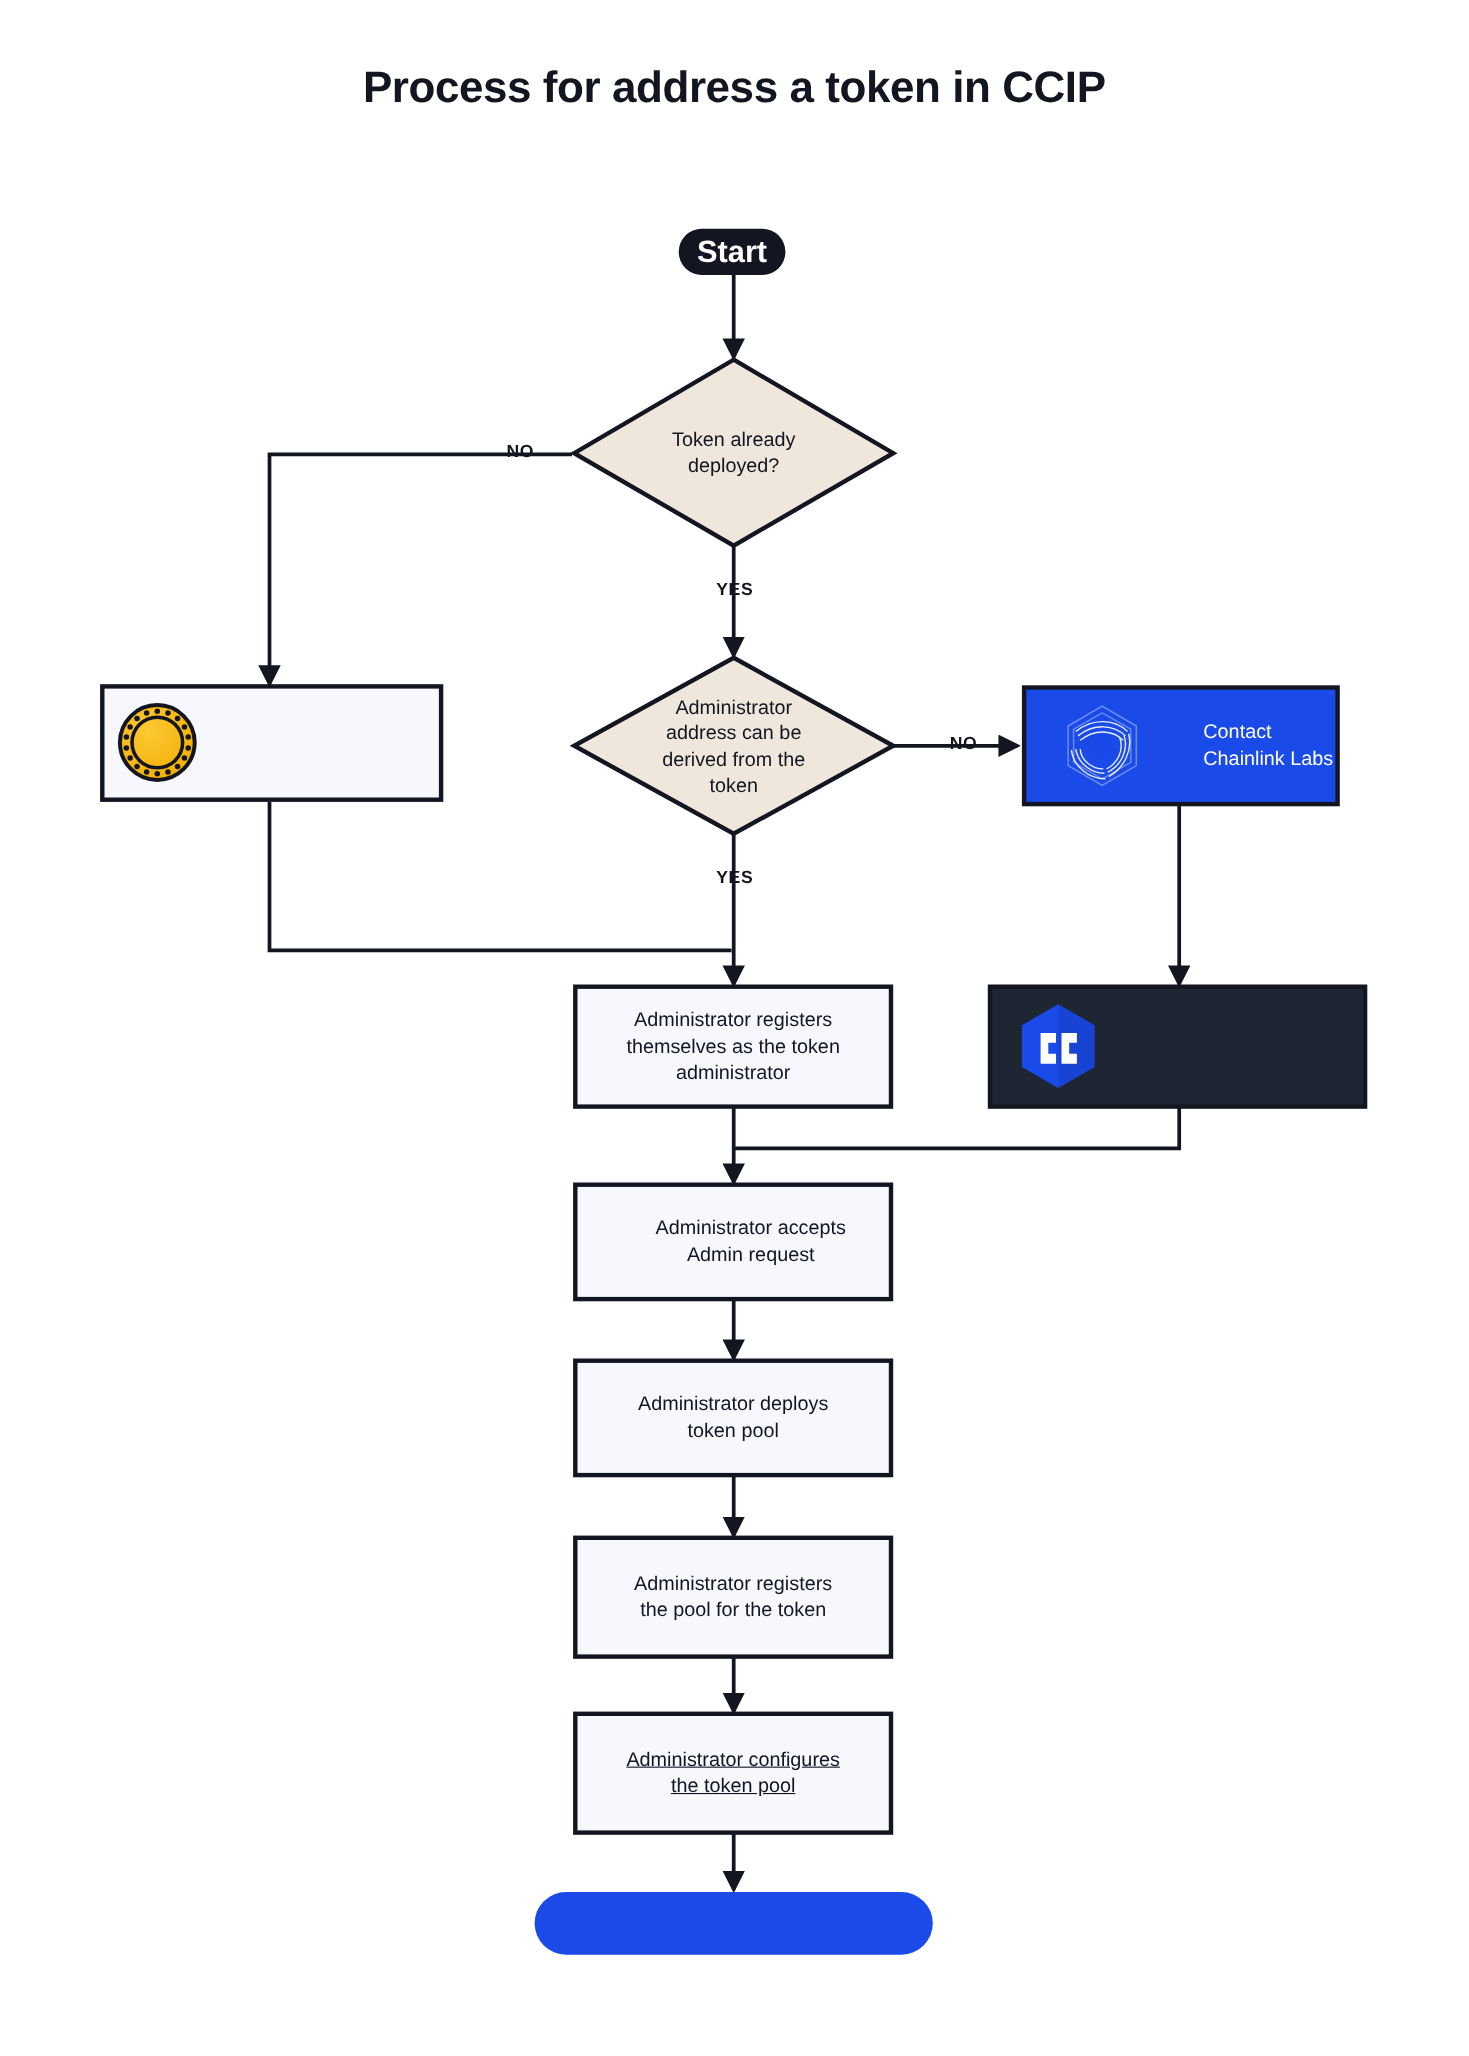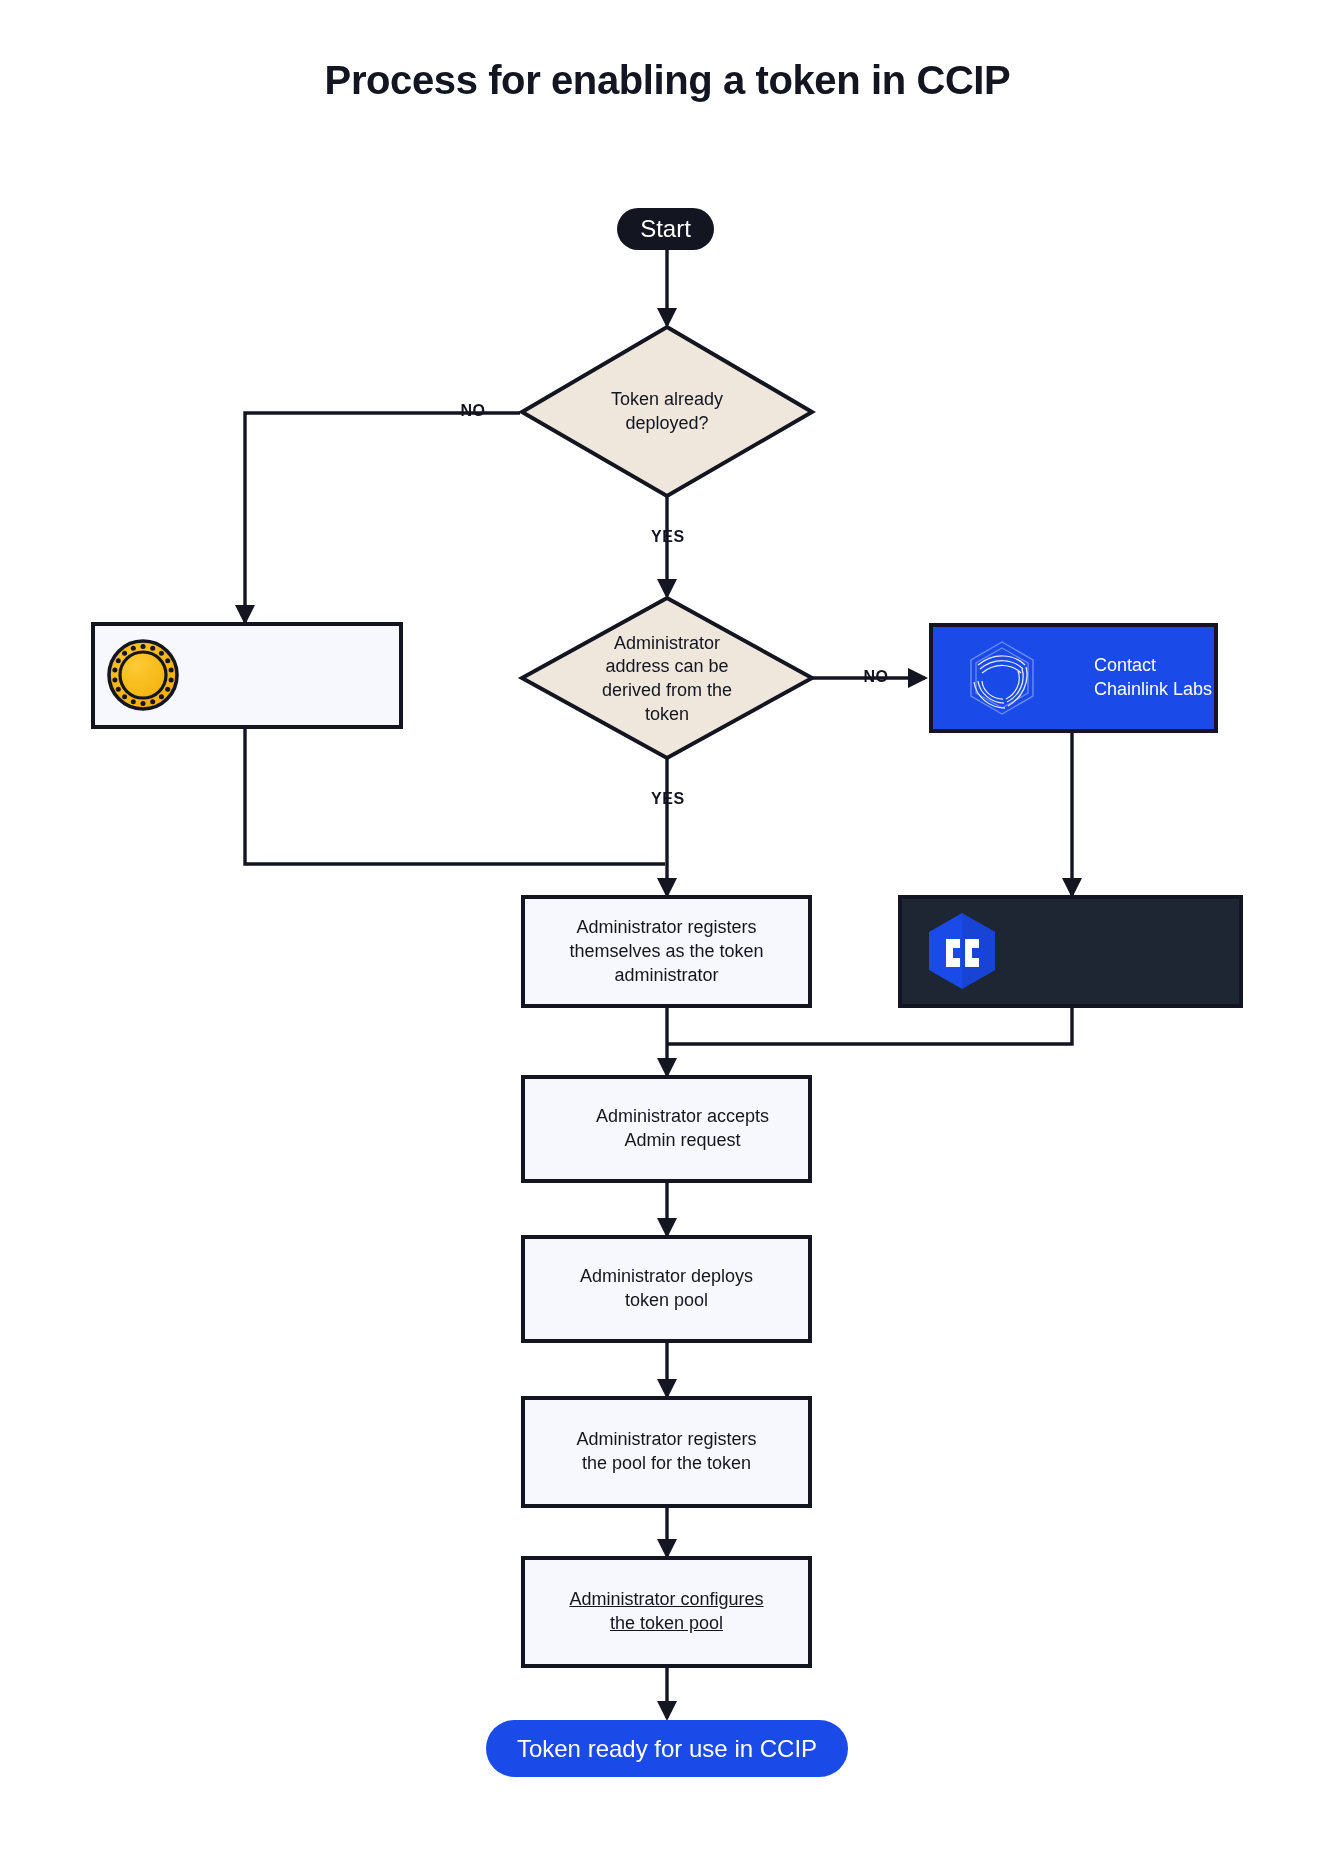--- a/index.html
+++ b/index.html
@@ -48,22 +48,22 @@
   }
   .edge-label {
     position: absolute;
     font-size: 16px;
     font-weight: 700;
     letter-spacing: 0.6px;
     color: #131521;
     text-align: center;
   }
   .pill-text {
-    font-size: 24px;
-    font-weight: 400;
+    font-size: 28px;
+    font-weight: 700;
     color: #ffffff;
     align-items: center;
   }
   .box-text {
     font-size: 18px;
     font-weight: 400;
     color: #131521;
   }
   .box-text-light {
     font-size: 18px;
@@ -74,21 +74,21 @@
     font-size: 18px;
     font-weight: 400;
     color: #131521;
   }
 </style>
 </head>
 <body>
 
 <div id="flow-root">
 
-  <div class="diagram-title">Process for enabling a token in CCIP</div>
+  <div class="diagram-title">Process for address a token in CCIP</div>
 
   <svg class="flow-canvas" viewBox="0 0 1335 1869" xmlns="http://www.w3.org/2000/svg">
     <defs>
       <marker id="arrow" viewBox="0 0 10 10" refX="8.5" refY="5" markerWidth="6" markerHeight="6" orient="auto-start-reverse">
         <path d="M 0 0 L 10 5 L 0 10 z" fill="#131521"></path>
       </marker>
       <radialGradient id="coinGrad" cx="40%" cy="35%" r="75%">
         <stop offset="0%" stop-color="#fdc933"></stop>
         <stop offset="100%" stop-color="#f0ac00"></stop>
       </radialGradient>
@@ -257,17 +257,14 @@
   <div class="node-label box-text" style="left:531px; top:1422px; width:271px; height:60px; white-space:pre-line;">
     <span>Administrator registers
 the pool for the token</span>
   </div>
 
   <div class="node-label box-text" style="left:531px; top:1582px; width:271px; height:60px; white-space:pre-line;text-decoration:underline;">
     <span>Administrator configures
 the token pool</span>
   </div>
 
-  <div class="node-label pill-text" style="left:486px; top:1720px; width:362px; height:57px;">
-    <span>Token ready for use in CCIP</span>
-  </div>
 
 </div>
 
 </body></html>

